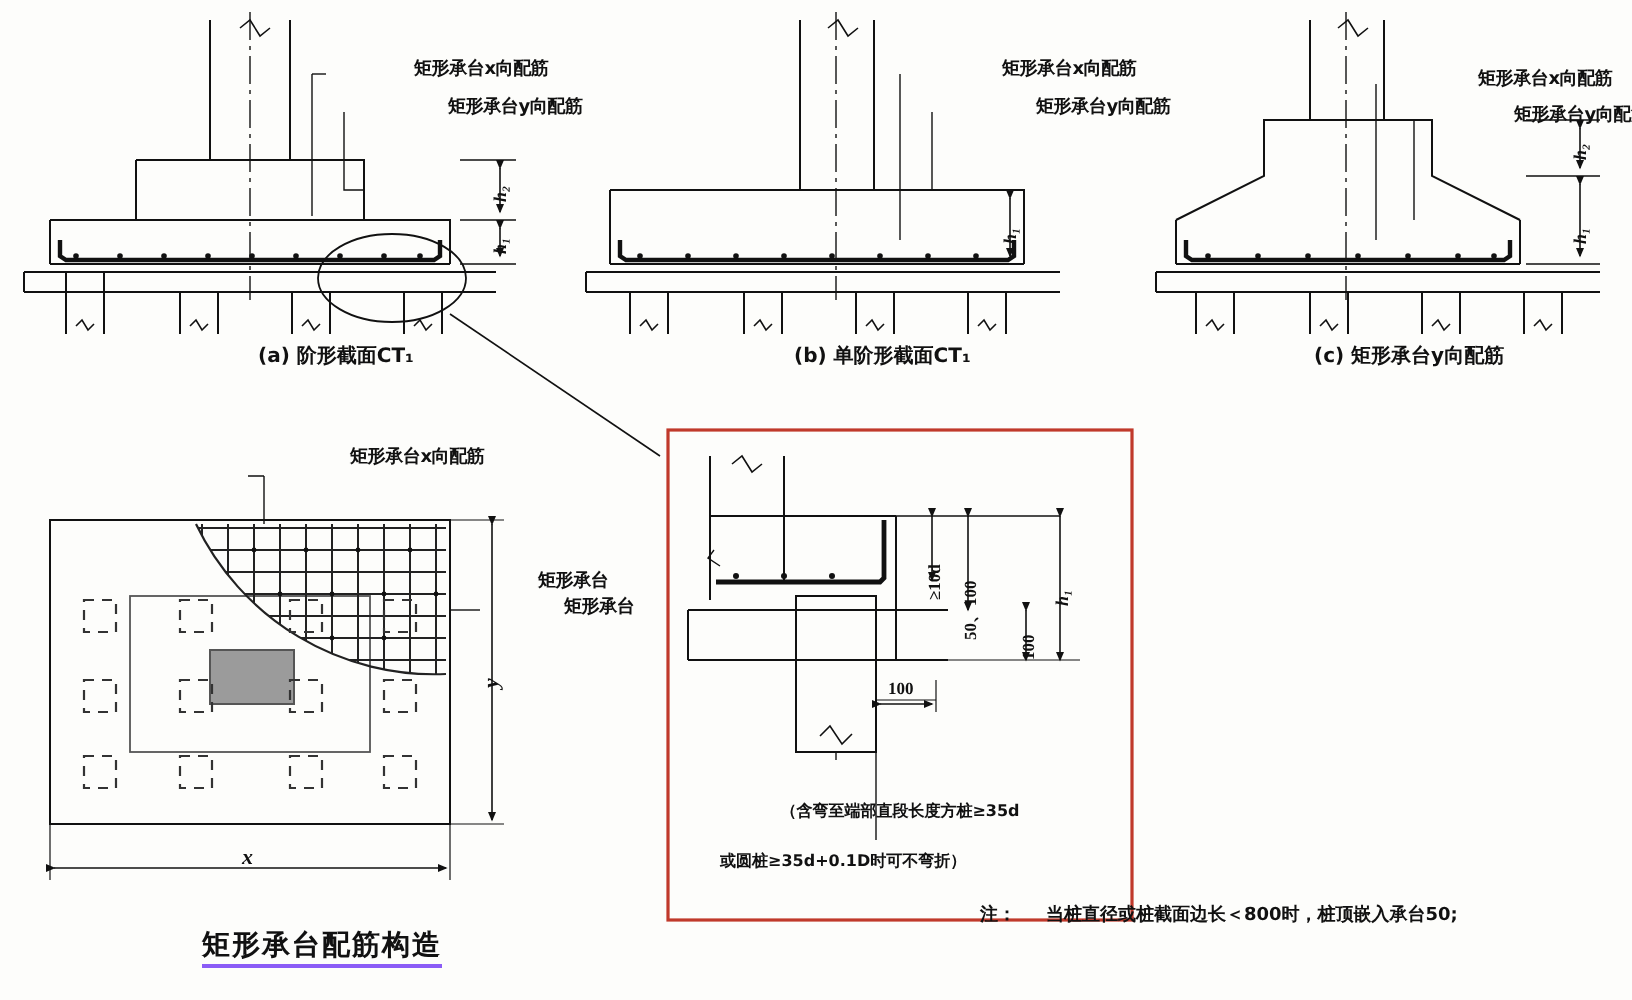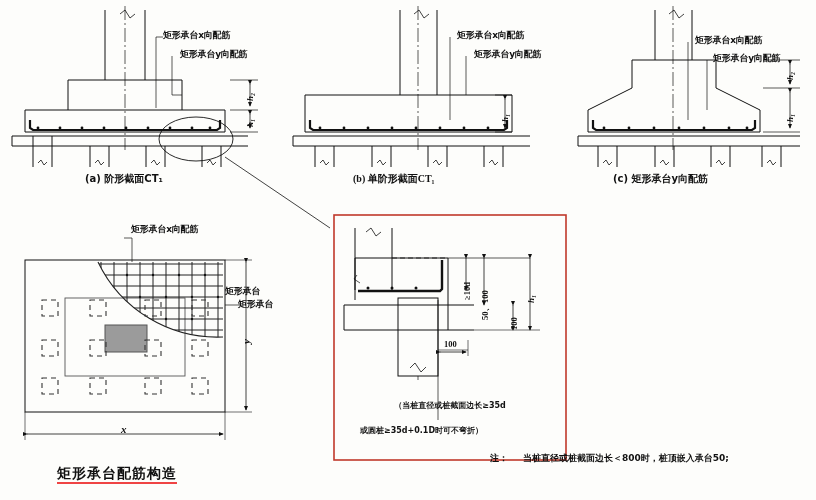--- a/index.html
+++ b/index.html
@@ -4,25 +4,25 @@
 <style>
   html,body{margin:0;padding:0;background:#fff;}
   body{
     width:816px;height:500px;position:relative;overflow:hidden;
     font-family:"Liberation Serif","DejaVu Serif",serif;
     color:#111;background:#fdfdfb;
   }
   .stage{position:absolute;inset:0;}
   svg.draw{position:absolute;left:0;top:0;width:816px;height:500px;}
   .lbl{position:absolute;white-space:nowrap;line-height:1.05;}
-  .cjk{font-family:"DejaVu Sans","Liberation Sans",sans-serif;font-weight:700;}
+  .cjk{font-family:"DejaVu Sans","Liberation Sans",sans-serif;font-weight:700;margin-left:44px;}
   .lbl-rebar{font-size:9px;font-weight:700;letter-spacing:-0.2px;}
   .cap{font-size:10px;font-weight:700;letter-spacing:0px;}
   .title-main{font-size:14px;font-weight:700;letter-spacing:1px;
-    border-bottom:2px solid #ef4444;padding-bottom:1px;}
+    border-bottom:2px solid #8b5cf6;padding-bottom:1px;}
   .dimtxt{font-size:9px;font-style:italic;font-weight:700;
     font-family:"Liberation Serif",serif;}
   .vert{transform:rotate(-90deg);transform-origin:left top;}
   .detailtxt{font-size:8px;font-weight:700;line-height:1.35;text-align:center;
     font-family:"DejaVu Sans","Liberation Sans",sans-serif;}
   .notetxt{font-size:9px;font-weight:700;line-height:1.55;
     font-family:"DejaVu Sans","Liberation Sans",sans-serif;}
   .smnum{font-size:8.5px;font-weight:700;font-family:"Liberation Serif",serif;}
 </style>
 </head>
@@ -284,40 +284,40 @@
 
 <div class="lbl lbl-rebar cjk" style="left:163px;top:31px;">矩形承台x向配筋</div>
 <div class="lbl lbl-rebar cjk" style="left:180px;top:50px;">矩形承台y向配筋</div>
 <div class="lbl dimtxt vert" style="left:246px;top:101px;">h₂</div>
 <div class="lbl dimtxt vert" style="left:246px;top:127px;">h₁</div>
 <div class="lbl cap cjk" style="left:85px;top:174px;">(a) 阶形截面CT₁</div>
 
 <div class="lbl lbl-rebar cjk" style="left:457px;top:31px;">矩形承台x向配筋</div>
 <div class="lbl lbl-rebar cjk" style="left:474px;top:50px;">矩形承台y向配筋</div>
 <div class="lbl dimtxt vert" style="left:501px;top:122px;">h₁</div>
-<div class="lbl cap cjk" style="left:353px;top:174px;font-family:Liberation Serif, serif;">(b) 单阶形截面CT₁</div>
+<div class="lbl cap cjk" style="left:353px;top:174px;">(b) 单阶形截面CT₁</div>
 
 <div class="lbl lbl-rebar cjk" style="left:695px;top:36px;">矩形承台x向配筋</div>
 <div class="lbl lbl-rebar cjk" style="left:713px;top:54px;">矩形承台y向配筋</div>
 <div class="lbl dimtxt vert" style="left:786px;top:80px;">h₂</div>
 <div class="lbl dimtxt vert" style="left:786px;top:122px;">h₁</div>
 <div class="lbl cap cjk" style="left:613px;top:174px;">(c) 矩形承台y向配筋</div>
 
 <div class="lbl lbl-rebar cjk" style="left:131px;top:225px;">矩形承台x向配筋</div>
 <div class="lbl lbl-rebar cjk" style="left:225px;top:287px;">矩形承台</div>
 <div class="lbl lbl-rebar cjk" style="left:238px;top:300px;">矩形承台</div>
 <div class="lbl dimtxt vert" style="left:241px;top:344px;font-size:11px;">y</div>
 <div class="lbl dimtxt" style="left:121px;top:424px;font-size:11px;">x</div>
 <div class="lbl title-main cjk" style="left:57px;top:466px;">矩形承台配筋构造</div>
 
 <div class="lbl smnum vert" style="left:463px;top:300px;">≥10d</div>
 <div class="lbl smnum vert" style="left:481px;top:320px;">50、100</div>
 <div class="lbl dimtxt vert" style="left:527px;top:303px;">h₁</div>
 <div class="lbl smnum vert" style="left:510px;top:330px;">100</div>
 <div class="lbl smnum" style="left:444px;top:340px;">100</div>
 
-<div class="lbl detailtxt" style="left:360px;top:401px;width:180px;text-align:center;">（当桩直径或桩截面边长≥35d</div>
+<div class="lbl detailtxt" style="left:360px;top:401px;width:180px;text-align:center;">（含弯至端部直段长度方桩≥35d</div>
 <div class="lbl detailtxt" style="left:360px;top:426px;width:180px;text-align:left;">或圆桩≥35d+0.1D时可不弯折）</div>
 
 <div class="lbl notetxt" style="left:490px;top:452px;">注：</div>
 <div class="lbl notetxt" style="left:523px;top:452px;">当桩直径或桩截面边长＜800时，桩顶嵌入承台50;</div>
 
 </div>
 
 </body></html>

